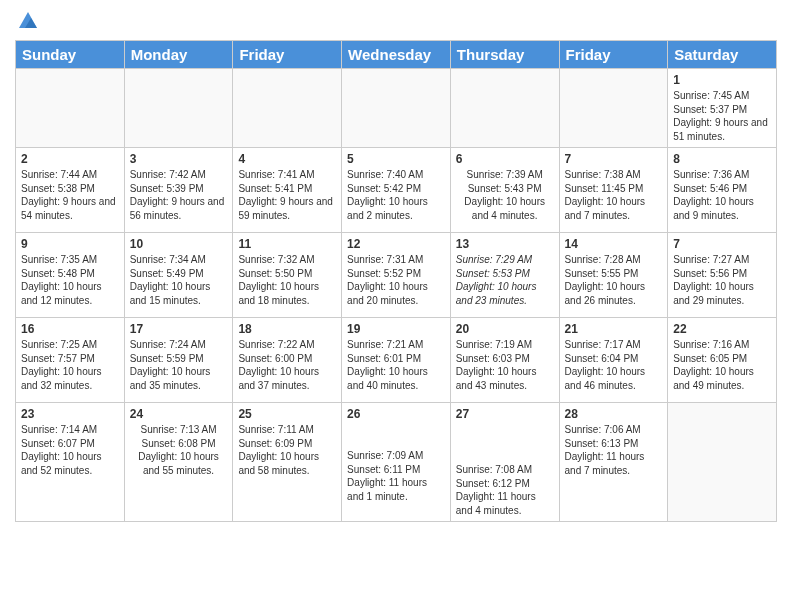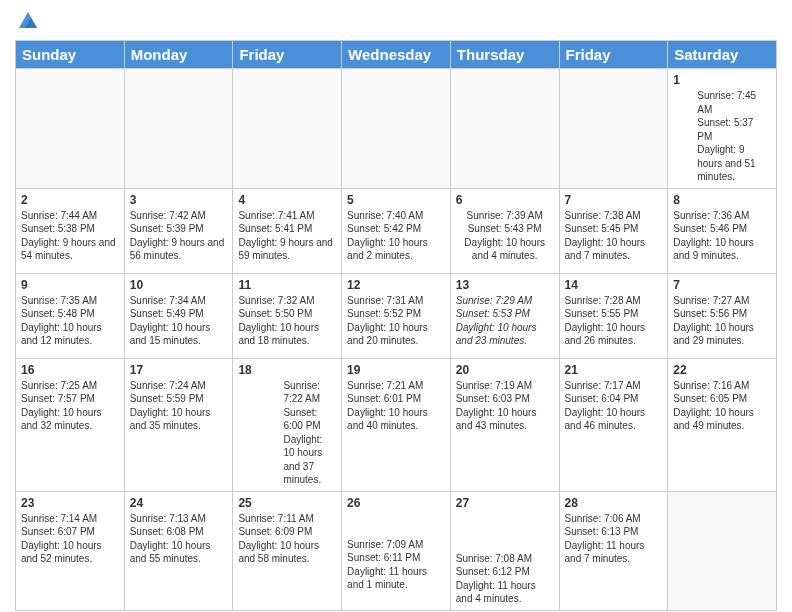--- a/index.html
+++ b/index.html
@@ -62,21 +62,21 @@
     <tbody id="calendar-body">
     <tr>
           <td class="empty"></td>
           <td class="empty"></td>
           <td class="empty"></td>
           <td class="empty"></td>
           <td class="empty"></td>
           <td class="empty"></td>
           <td>
             <span class="day-num">1</span>
-            <div class="day-info" style="white-space: pre-line; margin-left: 24px;">Sunrise: 7:45 AM
+            <div class="day-info" style="white-space: pre-line;">Sunrise: 7:45 AM
 Sunset: 5:37 PM
 Daylight: 9 hours and 51 minutes.</div>
           </td>
         </tr>
         <tr>
           <td>
             <span class="day-num">2</span>
             <div class="day-info" style="white-space: pre-line;">Sunrise: 7:44 AM
 Sunset: 5:38 PM
 Daylight: 9 hours and 54 minutes.</div>
@@ -101,21 +101,21 @@
           </td>
           <td>
             <span class="day-num">6</span>
             <div class="day-info" style="white-space: pre-line; text-align: center;">Sunrise: 7:39 AM
 Sunset: 5:43 PM
 Daylight: 10 hours and 4 minutes.</div>
           </td>
           <td>
             <span class="day-num">7</span>
             <div class="day-info" style="white-space: pre-line;">Sunrise: 7:38 AM
-Sunset: 5:45 PM
+Sunset: 11:45 PM
 Daylight: 10 hours and 7 minutes.</div>
           </td>
           <td>
             <span class="day-num">8</span>
             <div class="day-info" style="white-space: pre-line;">Sunrise: 7:36 AM
 Sunset: 5:46 PM
 Daylight: 10 hours and 9 minutes.</div>
           </td>
         </tr>
         <tr>
@@ -170,21 +170,21 @@
 Daylight: 10 hours and 32 minutes.</div>
           </td>
           <td>
             <span class="day-num">17</span>
             <div class="day-info" style="white-space: pre-line;">Sunrise: 7:24 AM
 Sunset: 5:59 PM
 Daylight: 10 hours and 35 minutes.</div>
           </td>
           <td>
             <span class="day-num">18</span>
-            <div class="day-info" style="white-space: pre-line; margin-left: 45px;">Sunrise: 7:22 AM
+            <div class="day-info" style="white-space: pre-line;">Sunrise: 7:22 AM
 Sunset: 6:00 PM
 Daylight: 10 hours and 37 minutes.</div>
           </td>
           <td>
             <span class="day-num">19</span>
             <div class="day-info" style="white-space: pre-line;">Sunrise: 7:21 AM
 Sunset: 6:01 PM
 Daylight: 10 hours and 40 minutes.</div>
           </td>
           <td>
@@ -208,21 +208,21 @@
         </tr>
         <tr>
           <td>
             <span class="day-num">23</span>
             <div class="day-info" style="white-space: pre-line;">Sunrise: 7:14 AM
 Sunset: 6:07 PM
 Daylight: 10 hours and 52 minutes.</div>
           </td>
           <td>
             <span class="day-num">24</span>
-            <div class="day-info" style="white-space: pre-line;">Sunrise: 7:13 AM
+            <div class="day-info" style="white-space: pre-line; text-align: center;">Sunrise: 7:13 AM
 Sunset: 6:08 PM
 Daylight: 10 hours and 55 minutes.</div>
           </td>
           <td>
             <span class="day-num">25</span>
             <div class="day-info" style="white-space: pre-line;">Sunrise: 7:11 AM
 Sunset: 6:09 PM
 Daylight: 10 hours and 58 minutes.</div>
           </td>
           <td>

